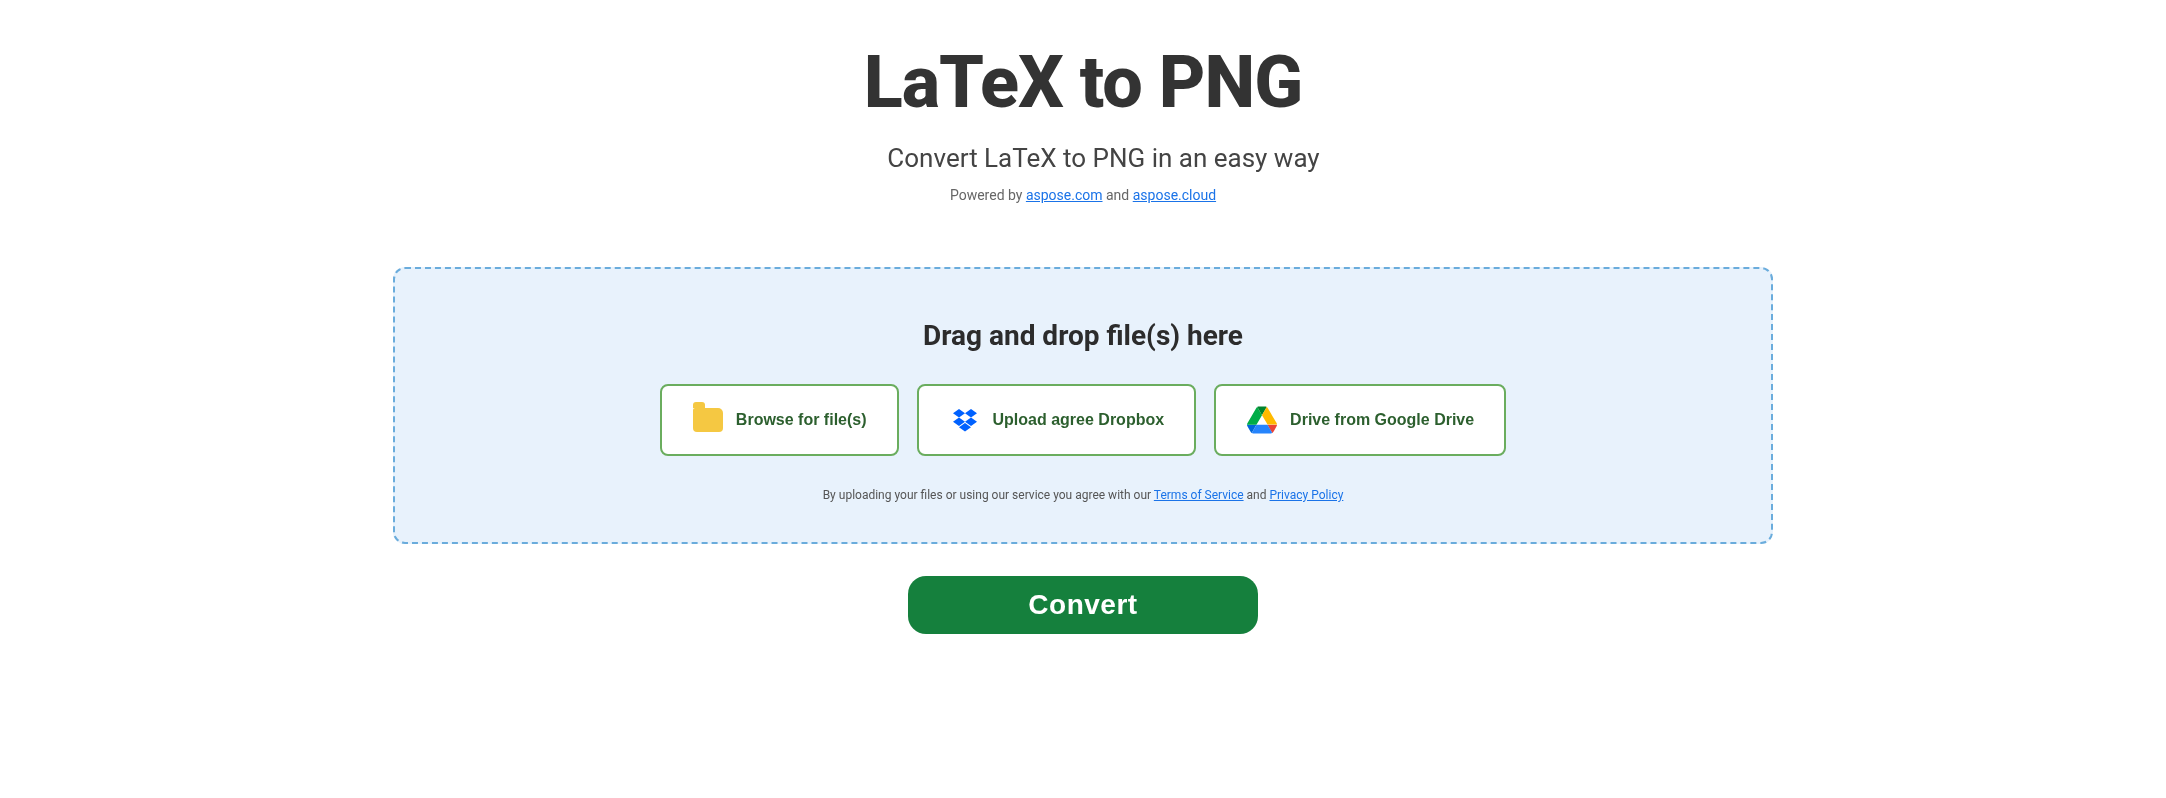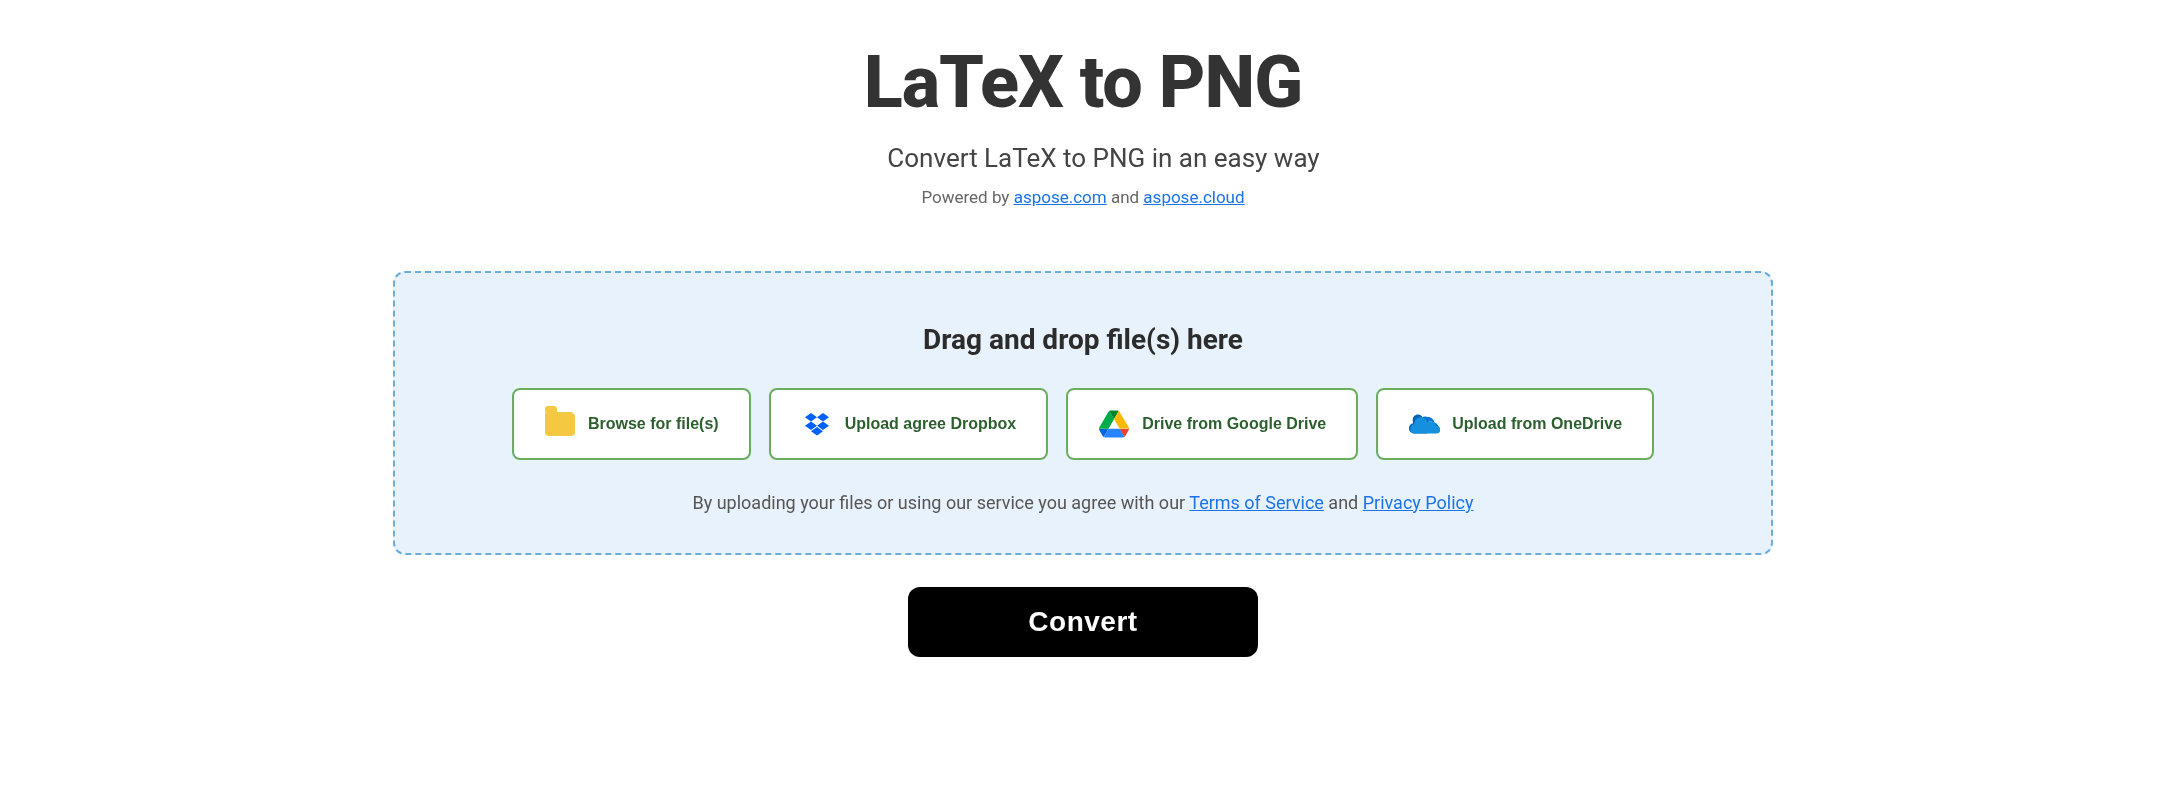--- a/index.html
+++ b/index.html
@@ -30,21 +30,21 @@
     .page-subtitle {
       font-size: 26px;
       color: #444444;
       text-align: center;
       margin-bottom: 14px;
       font-weight: 400;
       margin-left: 41px;
     }
 
     .powered-by {
-      font-size: 17px;
+      font-size: 14px;
       color: #666666;
       text-align: left;
       margin-bottom: 28px;
     }
 
     .powered-by a {
       color: #1a73e8;
       text-decoration: underline;
     }
 
@@ -96,38 +96,38 @@
     .btn-icon {
       width: 32px;
       height: 32px;
       flex-shrink: 0;
       display: flex;
       align-items: center;
       justify-content: center;
     }
 
     .terms-text {
-      font-size: 18px;
+      font-size: 12px;
       color: #555555;
       text-align: center;
     }
 
     .terms-text a {
       color: #1a73e8;
       text-decoration: underline;
     }
 
     .convert-btn {
-      background: #000000;
+      background: #15803d;
       color: #ffffff;
       font-size: 28px;
       font-weight: 600;
-      padding: 19px 120px;
+      padding: 13px 120px;
       border: none;
-      border-radius: 12px;
+      border-radius: 18px;
       cursor: pointer;
       letter-spacing: 0.5px;
       transition: background 0.15s;
     }
 
     
     .folder-icon {
       width: 30px;
       height: 24px;
       background: #f5c842;
@@ -196,30 +196,20 @@
           <path d="m43.65 25-13.75-23.8c-1.35.8-2.5 1.9-3.3 3.3l-25.4 44a9.06 9.06 0 0 0 -1.2 4.5h27.5z" fill="#00ac47"></path>
           <path d="m73.55 76.8c1.35-.8 2.5-1.9 3.3-3.3l1.6-2.75 7.65-13.25c.8-1.4 1.2-2.95 1.2-4.5h-27.502l5.852 11.5z" fill="#ea4335"></path>
           <path d="m43.65 25 13.75-23.8c-1.35-.8-2.9-1.2-4.5-1.2h-18.5c-1.6 0-3.15.45-4.5 1.2z" fill="#00832d"></path>
           <path d="m59.8 53h-32.3l-13.75 23.8c1.35.8 2.9 1.2 4.5 1.2h50.8c1.6 0 3.15-.45 4.5-1.2z" fill="#2684fc"></path>
           <path d="m73.4 26.5-12.7-22c-.8-1.4-1.95-2.5-3.3-3.3l-13.75 23.8 16.15 27h27.45c0-1.55-.4-3.1-1.2-4.5z" fill="#ffba00"></path>
         </svg>
       </span>
       <span>Drive from Google Drive</span>
     </button>
 
-    <button class="upload-btn">
-      <span class="btn-icon">
-        <svg width="34" height="24" viewBox="0 0 34 24" xmlns="http://www.w3.org/2000/svg">
-          <path d="M20.5 22H6.5C3.46 22 1 19.54 1 16.5c0-2.69 1.87-4.95 4.41-5.39C5.15 9.78 5 8.65 5 7.5 5 4.46 7.46 2 10.5 2c2.2 0 4.11 1.29 5.03 3.16C16.3 4.43 17.14 4 18.08 4c2.17 0 3.92 1.75 3.92 3.92 0 .47-.09.93-.24 1.35C24.23 9.48 26 11.35 26 13.65c0 2.56-2.07 4.64-4.63 4.64" fill="#0364B8"></path>
-          <path d="M21.16 9.27C21.7 8.93 22.32 8.73 23 8.73c2.62 0 4.75 2.13 4.75 4.75 0 1.37-.58 2.6-1.5 3.47L33 17c0-2.98-2.02-5.5-4.77-6.25-.57-3.44-3.55-6.06-7.17-6.06-1.67 0-3.2.56-4.43 1.5.52.32.97.73 1.33 1.2.53-.4 1.18-.62 1.87-.62.68 0 1.31.2 1.84.54" fill="#0078D4"></path>
-          <path d="M6.5 22h24c2.21 0 4-1.79 4-4s-1.79-4-4-4h-.5C29.5 11.24 27.12 9 24.25 9c-1.4 0-2.66.55-3.59 1.44-.56-3.28-3.39-5.77-6.82-5.77-3.83 0-6.93 3.1-6.93 6.93 0 .12.01.24.01.36C4.62 12.38 2.5 14.75 2.5 17.5 2.5 19.98 4.27 22 6.5 22z" fill="#1490DF"></path>
-        </svg>
-      </span>
-      <span>Upload from OneDrive</span>
-    </button>
 
   </div>
 
   <p class="terms-text">
     <span>By uploading your files or using our service you agree with our </span>
     <a href="#">Terms of Service</a>
     <span> and </span>
     <a href="#">Privacy Policy</a>
   </p>
 

